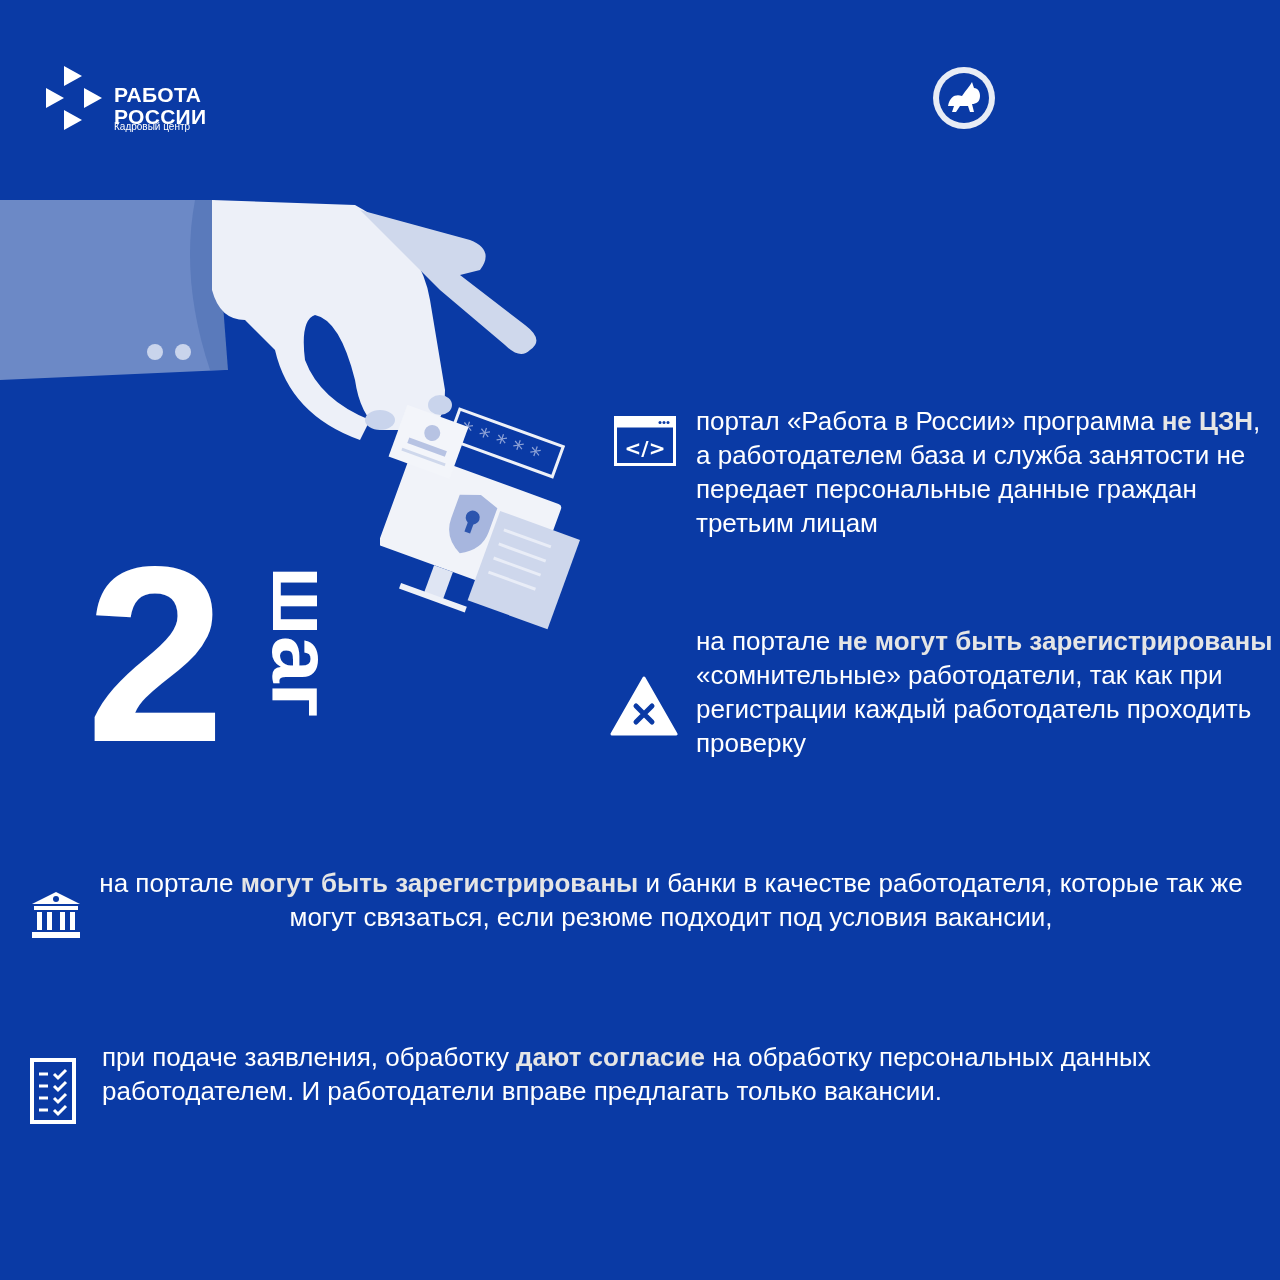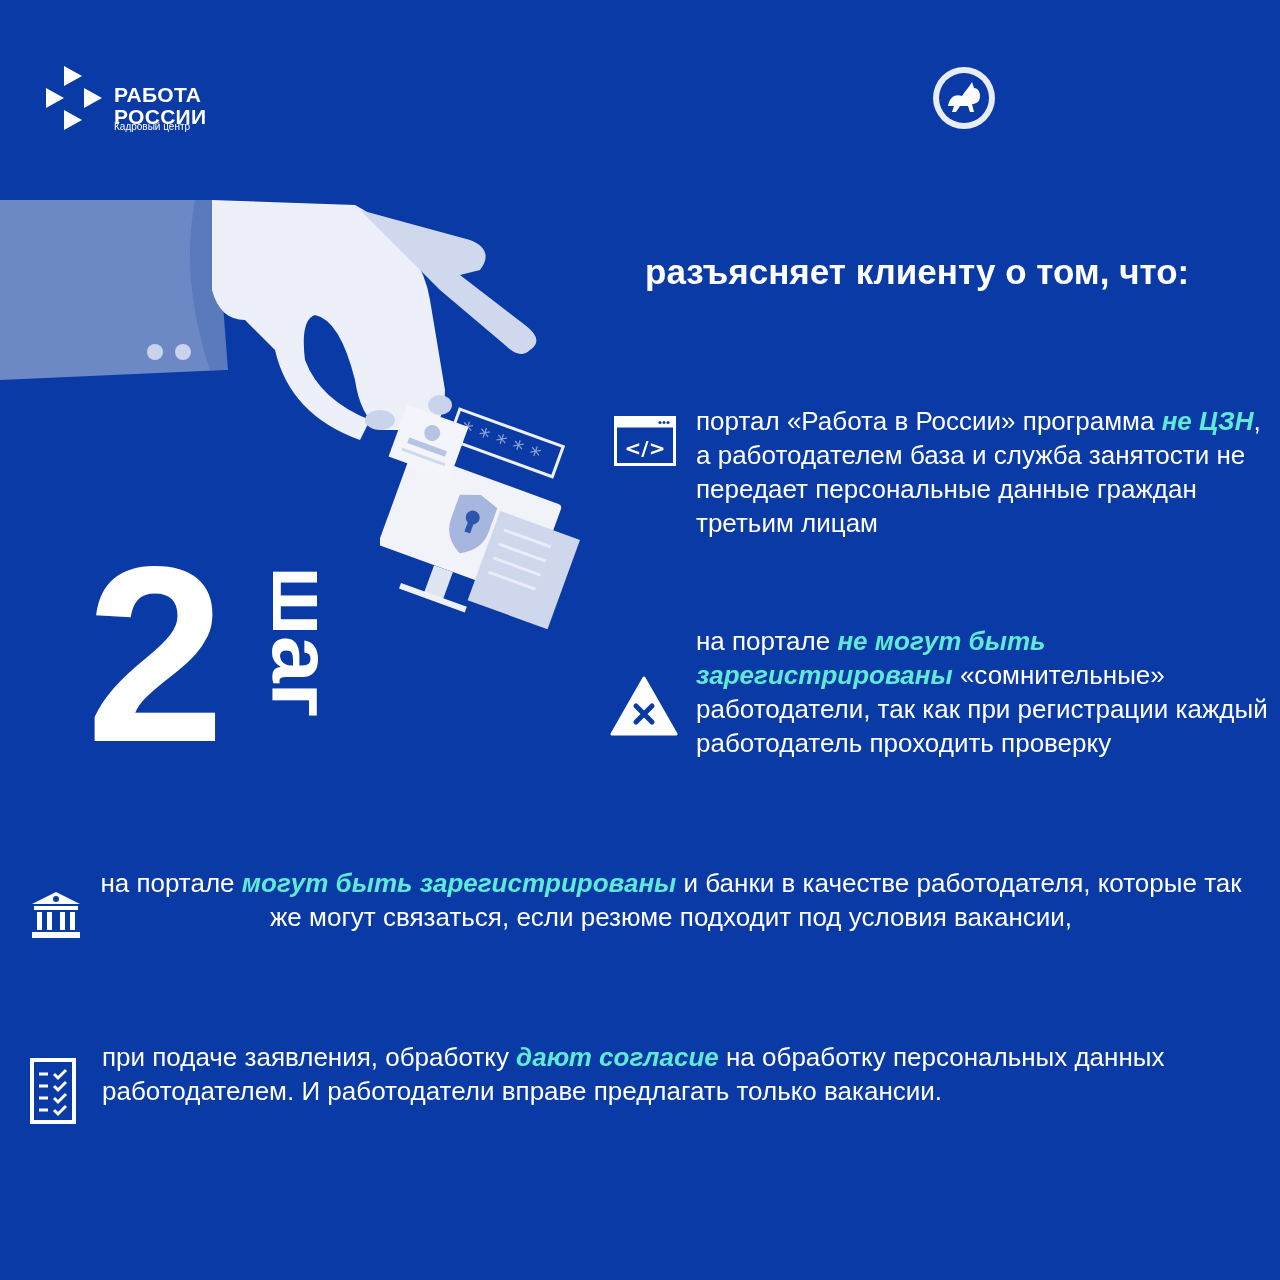--- a/index.html
+++ b/index.html
@@ -4,21 +4,21 @@
 <style>
   html, body { margin:0; padding:0; }
   body {
     width:1280px; height:1280px; overflow:hidden;
     background:#0a3aa5;
     font-family:"Liberation Sans", sans-serif;
     color:#ffffff;
     position:relative;
   }
   .abs { position:absolute; }
-  .hl { color:#5eead4; font-style:italic; font-weight:bold;margin-top:24px; }
+  .hl { color:#e5e5e5; font-weight:bold;margin-top:24px; }
 
   
   .logo { left:44px; top:64px; width:200px; height:80px; }
   .logo-mark { position:absolute; left:0; top:0; width:62px; height:66px; }
   .logo-title { position:absolute; left:70px; top:5px; font-weight:bold; font-size:21px; line-height:22px; letter-spacing:0.3px;margin-top:15px; }
   .logo-sub { position:absolute; left:70px; top:57px; font-size:10px; }
 
   
   .region { left:932px; top:66px; width:300px; height:66px; }
   .emblem { position:absolute; left:0; top:0; width:64px; height:64px; }
@@ -110,21 +110,20 @@
   <g transform="rotate(20 150 170)">
     <rect x="100" y="120" width="85" height="95" fill="#ced7ec"></rect>
     <rect x="110" y="135" width="50" height="3" fill="#e9edf7"></rect>
     <rect x="110" y="150" width="50" height="3" fill="#e9edf7"></rect>
     <rect x="110" y="165" width="50" height="3" fill="#e9edf7"></rect>
     <rect x="110" y="180" width="50" height="3" fill="#e9edf7"></rect>
   </g>
 </svg>
 
 <div class="abs heading">
-  <div>разъясняет клиенту о том, что:</div>
 </div>
 
 <div class="abs step-num">2</div>
 <div class="abs step-word">
   <span>шаг</span>
 </div>
 
 <svg class="abs icon-code" viewBox="0 0 62 50">
   <rect x="1.5" y="1.5" width="59" height="47" fill="none" stroke="#fff" stroke-width="3"></rect>
   <rect x="1.5" y="1.5" width="59" height="10" fill="#fff"></rect>

